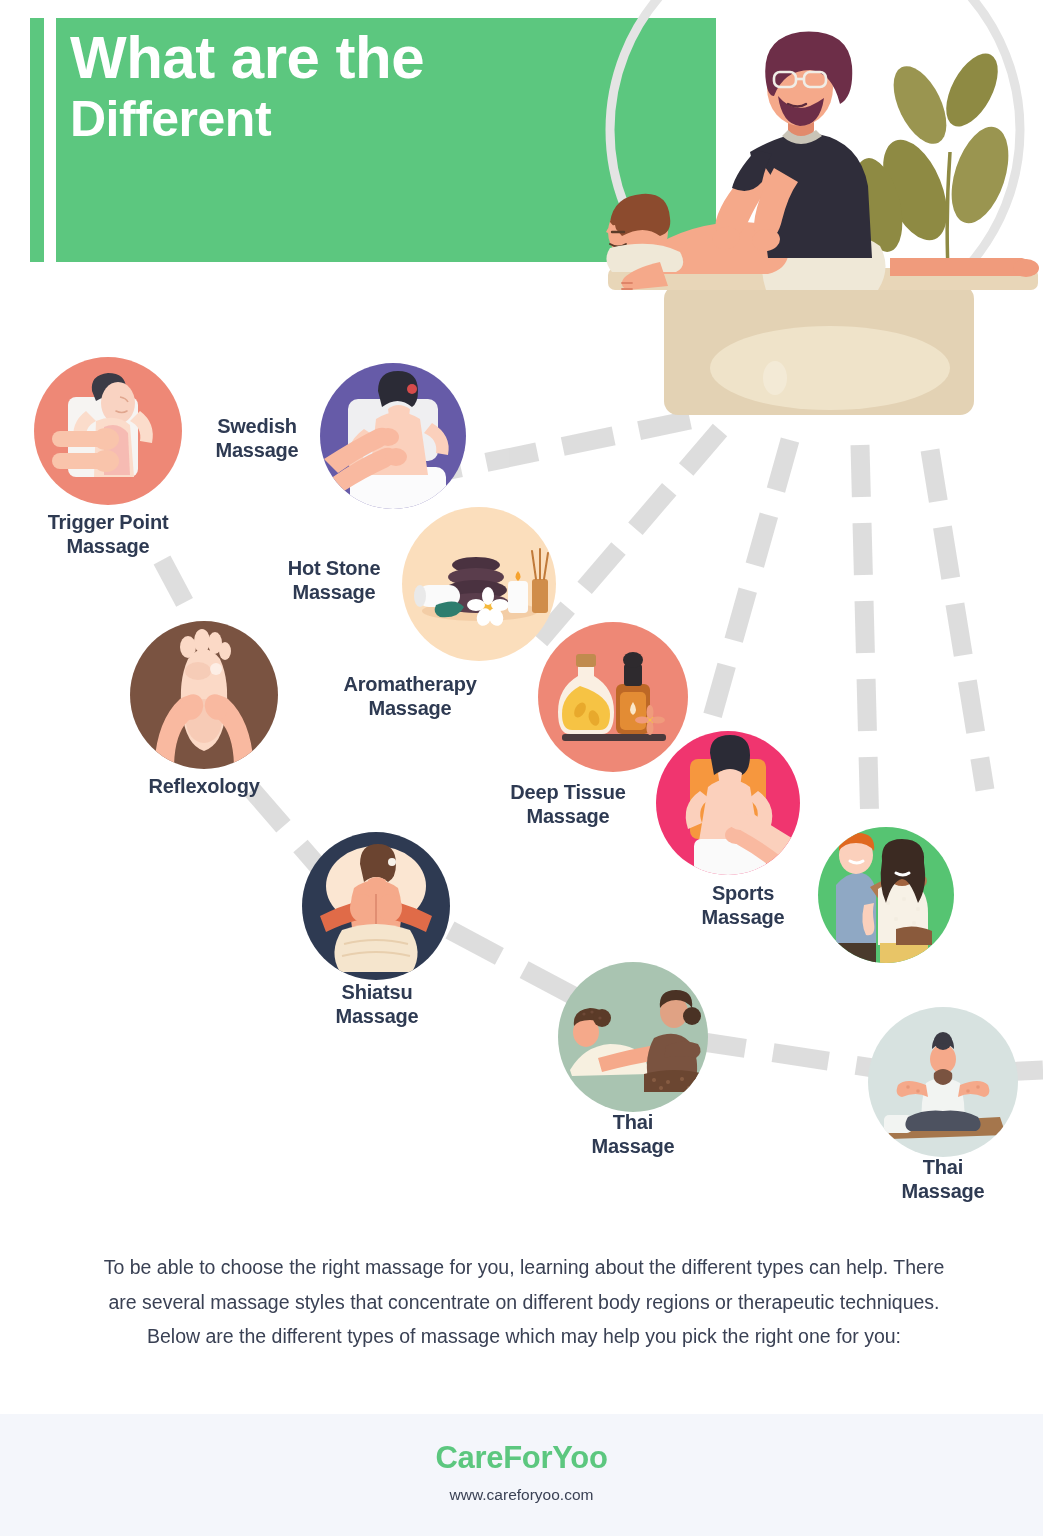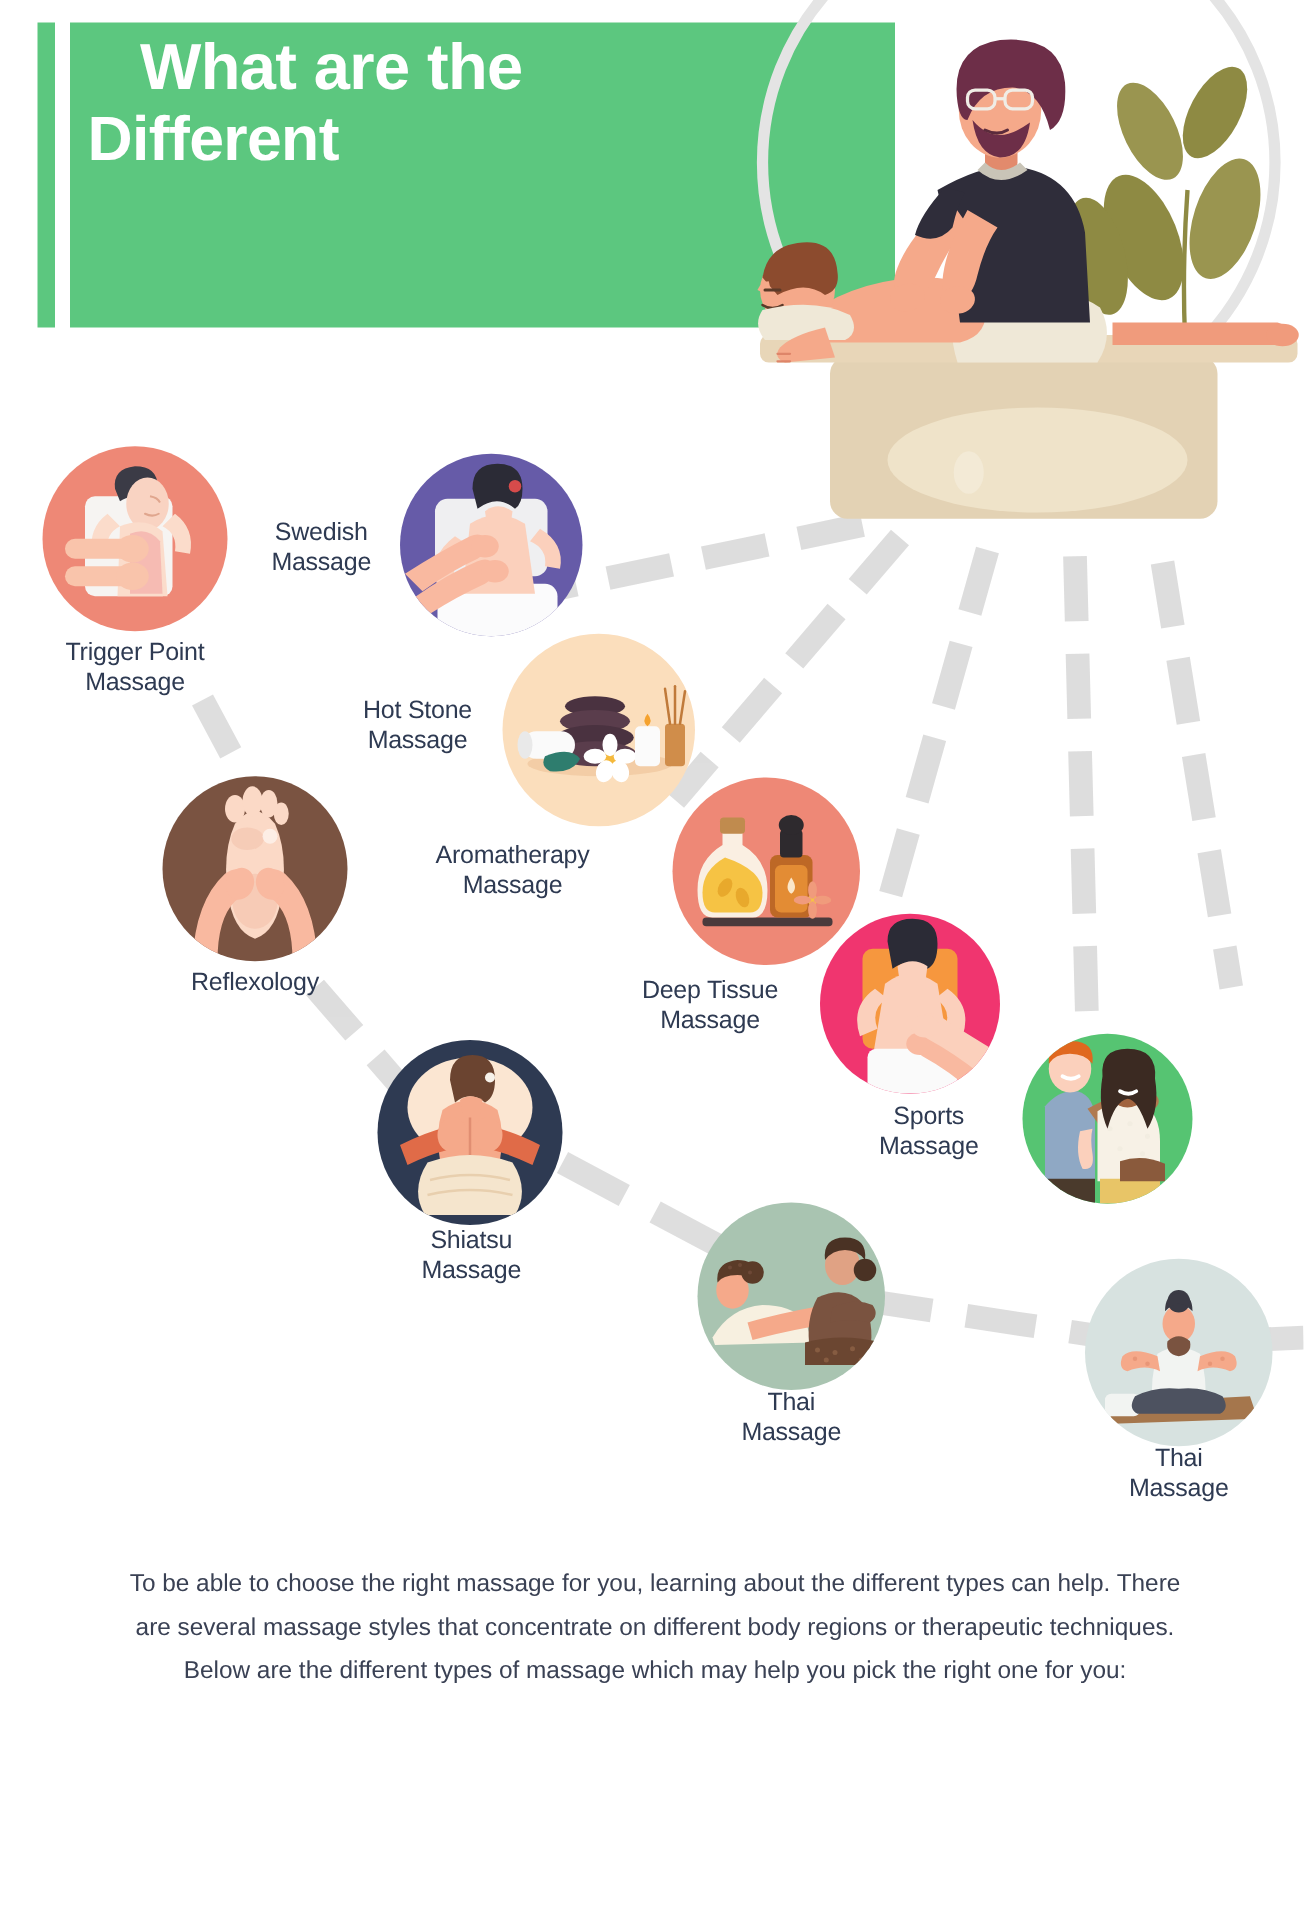--- a/index.html
+++ b/index.html
@@ -42,21 +42,21 @@
     width: 700px;
     z-index: 6;
   }
   .hl {
     font-weight: 700;
     letter-spacing: -0.5px;
     line-height: 1.0;
     margin: 0;
     color: #ffffff;
   }
-  .hl-1 { font-size: 52px; padding-top: 14px; margin-left: 42px; }
+  .hl-1 { font-size: 60px; padding-top: 14px; }
   .hl-2 { font-size: 50px; padding-top: 6px; }
   .hl-3 { font-size: 66px; padding-top: 6px; }
   .hl-4 { font-size: 66px; padding-top: 6px; color: #5CC77F; }
 
   
   .hero-illo {
     position: absolute;
     left: 560px;
     top: 0px;
     width: 483px;
@@ -80,21 +80,21 @@
     z-index: 3;
   }
   .node-circle {
     position: absolute;
     border-radius: 50%;
     overflow: hidden;
   }
   .node-label {
     position: absolute;
     font-size: 20px;
-    font-weight: 400;
+    font-weight: 700;
     color: #2E3A52;
     line-height: 1.22;
     text-align: center;
     white-space: pre-line;
     letter-spacing: -0.2px;
   }
 
   
   .body-copy {
     position: absolute;
@@ -517,14 +517,18 @@
 
         <path d="M 66 66 Q 75 58 84 66 Q 86 76 75 78 Q 64 76 66 66 Z" fill="#7A5340"></path>
       </svg>
     </div>
     <div class="node-label" style="left:862px; top:1155px; width:162px;">Thai
 Massage</div>
   </div>
 
   <div class="body-copy">To be able to choose the right massage for you, learning about the different types can help. There are several massage styles that concentrate on different body regions or therapeutic techniques. Below are the different types of massage which may help you pick the right one for you:</div>
 
+  <div class="footer">
+    <div class="footer-brand">CareForYoo</div>
+    <div class="footer-url">www.careforyoo.com</div>
+  </div>
 
 </div>
 
 </body></html>

